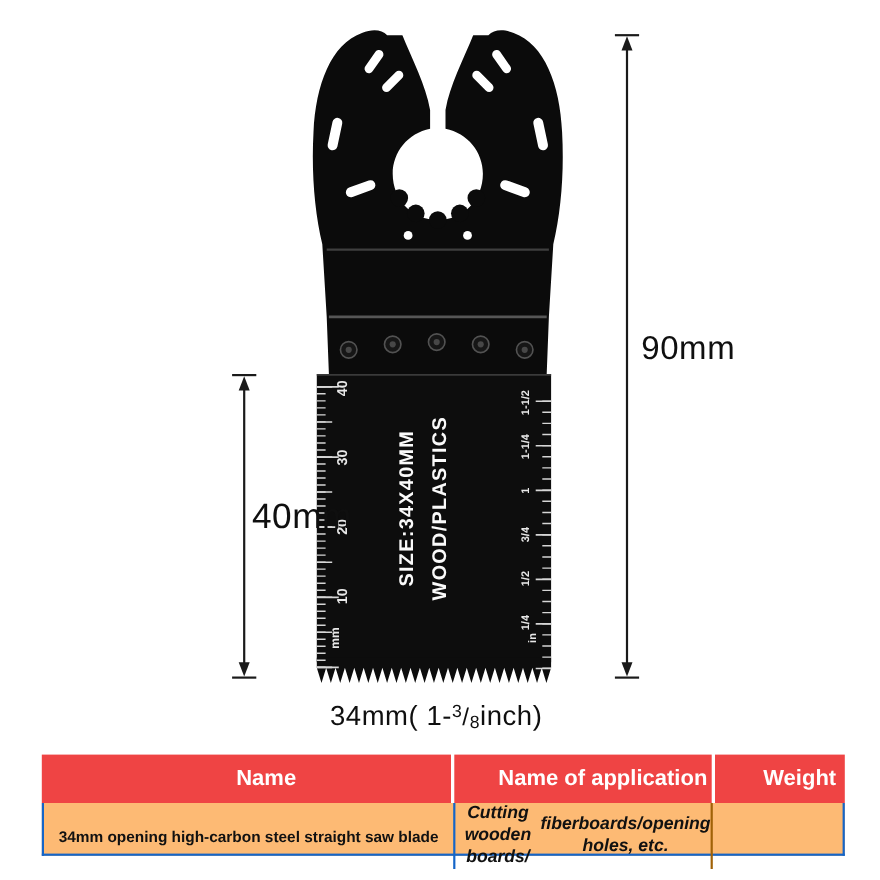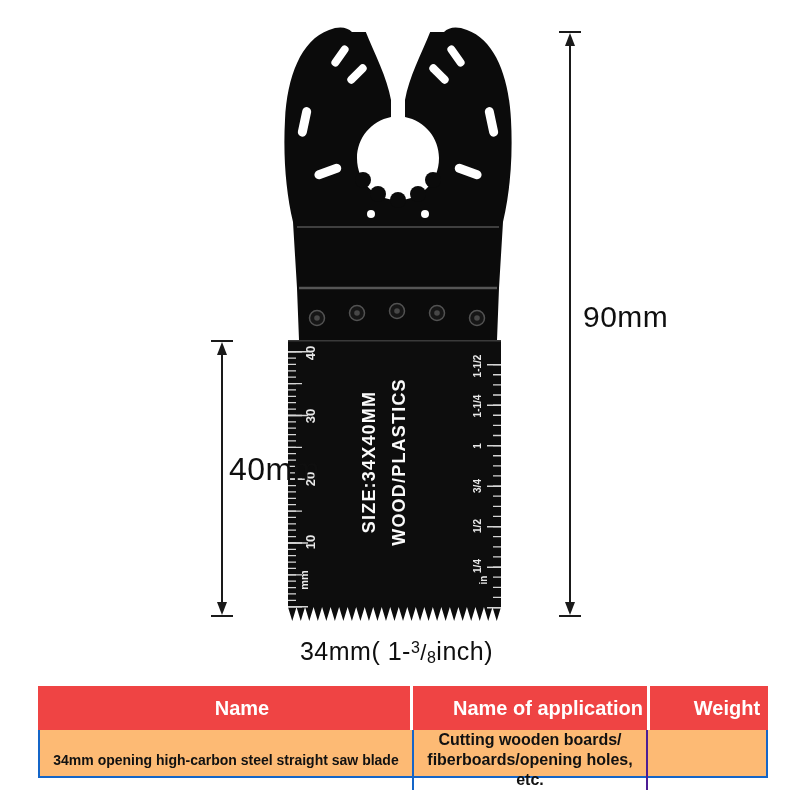--- a/index.html
+++ b/index.html
@@ -27,22 +27,22 @@
     background:#ef4444;color:#fff;font-weight:bold;font-size:20px;
     height:44px;display:flex;align-items:center;justify-content:center;padding-left:36px;
   }
   .tbody{
     display:grid;grid-template-columns:372px 236px 118px;
     border:2px solid #1465c8;border-top:none;background:#fdba74;height:46px;
   }
   .td{display:flex;align-items:center;justify-content:center;text-align:center;}
   .td-name{font-size:14px;font-weight:bold;padding:0 6px;}
   .td-scope{
-    border-left:2px solid #1465c8;border-right:2px solid #4c1d95;
-    font-size:16px;font-weight:bold;flex-direction:column;line-height:20px;
+    border-left:2px solid #1465c8;border-right:2px solid #a16207;
+    font-size:16px;font-weight:bold;flex-direction:row;line-height:20px;font-style:italic;
   }
   .td-weight{font-size:23px;color:#3a3a3a;}
 
   svg text{font-family:"Liberation Sans", sans-serif;}
 </style>
 </head>
 <body>
 
 <svg class="abs" style="left:283px;top:22px;" width="230" height="600" viewBox="0 0 230 600">
 

